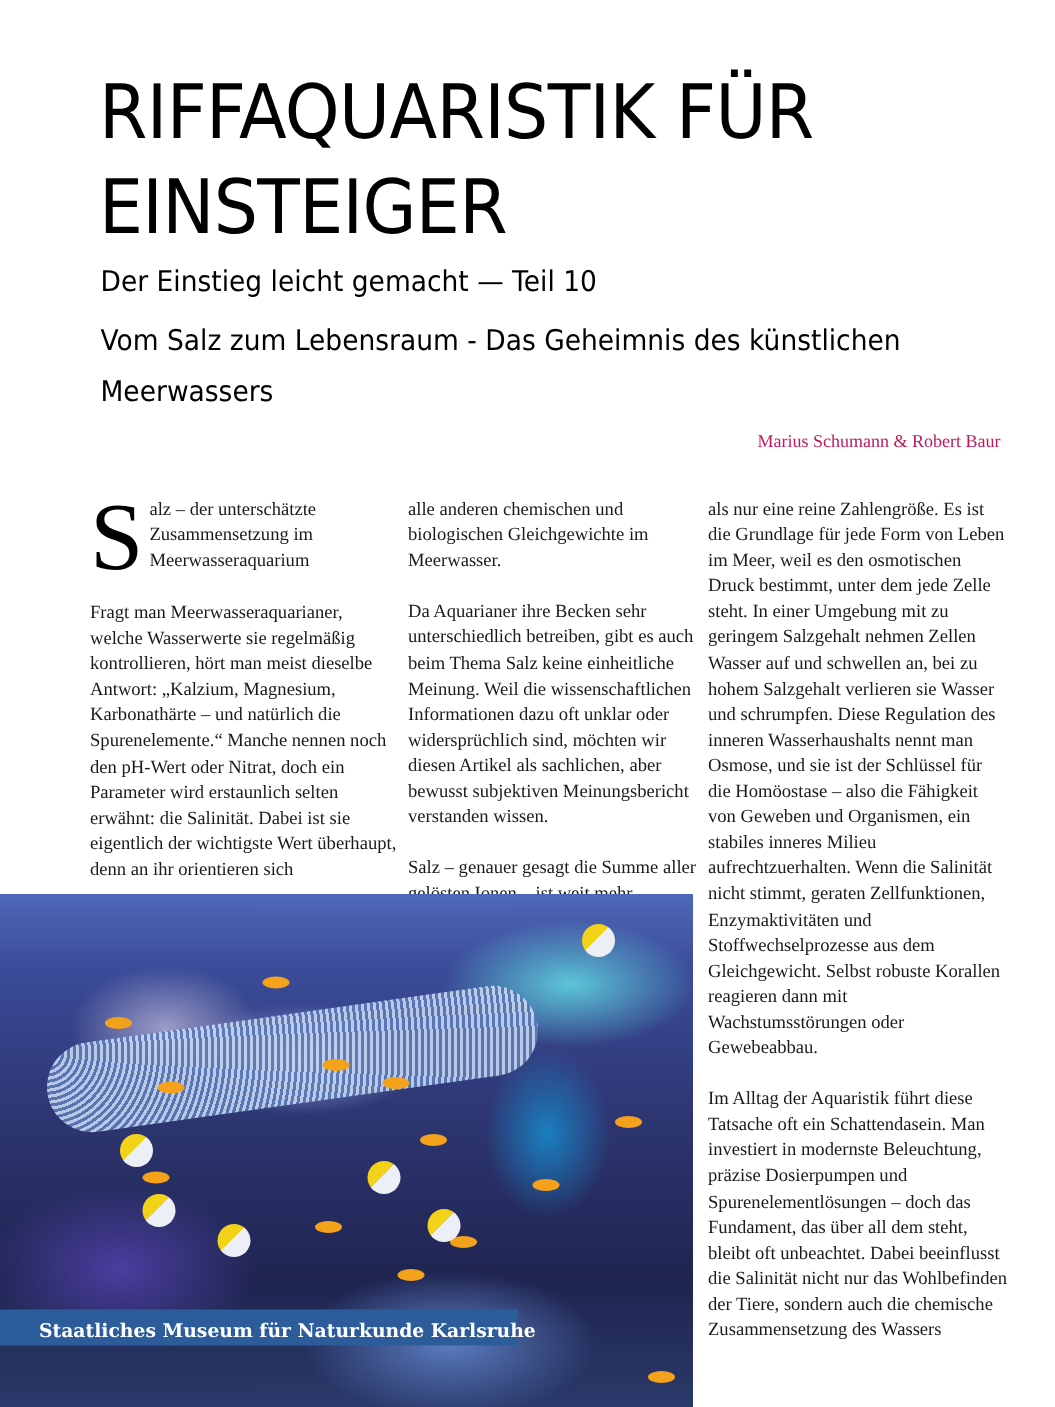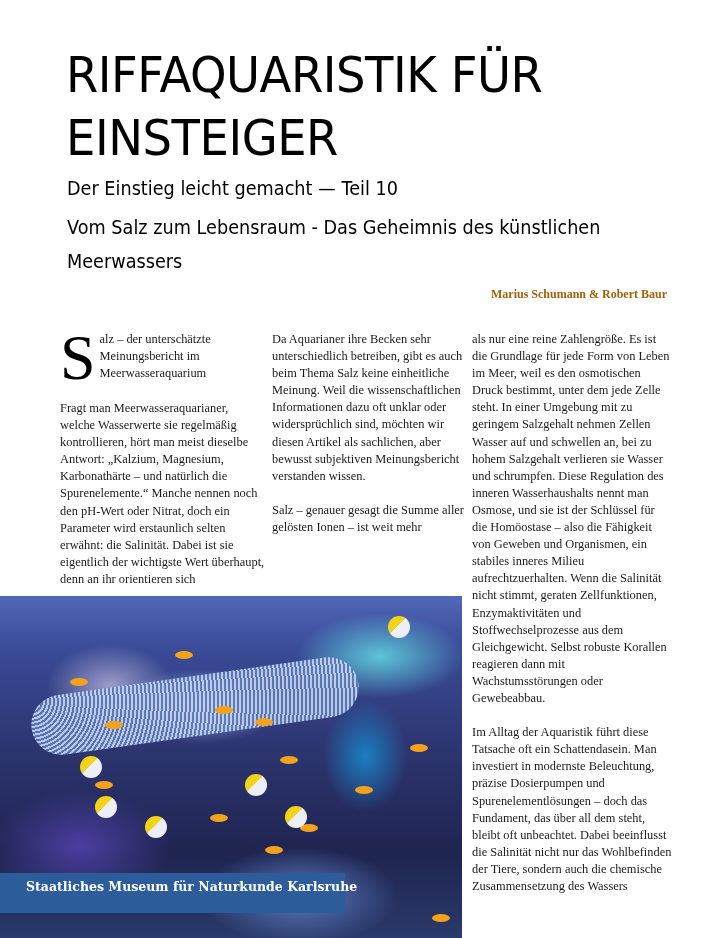--- a/index.html
+++ b/index.html
@@ -12,21 +12,21 @@
     }
     .subtitle {
       position: absolute; left: 67px; width: 620px; margin: 0;
       font-family: "DejaVu Sans", sans-serif; font-size: 19px; color: #000;
       transform: scaleX(0.93); transform-origin: left top; white-space: nowrap;
     }
     .sub1 { top: 177px; }
     .sub2 { top: 210px; line-height: 34px; white-space: normal; width: 640px; }
     .byline {
       position: absolute; right: 36px; top: 287px;
-      font-family: "Liberation Serif", serif; font-weight: bold; font-size: 12px; color: #a16207;
+      font-family: "Liberation Serif", serif; font-weight: normal; font-size: 12px; color: #be185d;
     }
     .col {
       position: absolute; font-family: "Liberation Serif", serif;
       font-size: 12.4px; line-height: 17.1px; color: #1a1a1a;
     }
     .col p { margin: 0 0 17.1px 0; }
     .col1 { left: 60px; top: 331px; width: 205px; }
     .col2 { left: 272px; top: 331px; width: 195px; }
     .col3 { left: 472px; top: 331px; width: 200px; }
     .lead { display: flex; margin-bottom: 17px; }
@@ -46,43 +46,44 @@
         radial-gradient(ellipse 140px 70px at 300px 300px, #5b7cc0 0%, rgba(91,124,192,0) 70%),
         linear-gradient(180deg, #4f68b8 0%, #3a4b98 15%, #2d3570 45%, #1f2450 75%, #2a3a6a 100%);
     }
     .fish { position: absolute; width: 18px; height: 8px; border-radius: 50%; background: #f4a21c; }
     .butterfly { position: absolute; width: 22px; height: 22px; border-radius: 50%;
       background: linear-gradient(135deg, #f3d21a 0 45%, #ecf0f6 45% 100%); }
     .eel { position: absolute; left: 30px; top: 80px; width: 330px; height: 60px;
       border-radius: 40px; transform: rotate(-8deg);
       background: repeating-radial-gradient(circle at 3px 3px, #c8d8f0 0 2px, #5d7ab8 2px 4px); opacity: 0.9; }
     .caption {
-      position: absolute; left: 0; top: 873px; width: 345px; height: 40px;
+      position: absolute; left: 0; top: 873px; width: 345px; height: 24px;
       background: #2c5d9a; color: #ffffff;
       font-family: "DejaVu Serif", serif; font-weight: bold; font-size: 12.5px;
       line-height: 28px; padding-left: 26px; box-sizing: border-box; white-space: nowrap;
     }
   </style>
 </head>
 <body>
 
 <h1 class="title">RIFFAQUARISTIK FÜR EINSTEIGER</h1>
 <div class="subtitle sub1">Der Einstieg leicht gemacht — Teil 10</div>
 <div class="subtitle sub2">Vom Salz zum Lebensraum - Das Geheimnis des künstlichen Meerwassers</div>
 <div class="byline">Marius Schumann &amp; Robert Baur</div>
 
 <div class="col col1">
   <div class="lead">
     <span class="dropcap">S</span>
-    <span class="lead-text">alz – der unterschätzte Meinungsbericht im Meerwasseraquarium</span>
+    <span class="lead-text">alz – der unterschätzte Zusammensetzung im Meerwasseraquarium</span>
   </div>
   <p>Fragt man Meerwasseraquarianer, welche Wasserwerte sie regelmäßig kontrollieren, hört man meist dieselbe Antwort: „Kalzium, Magnesium, Karbonathärte – und natürlich die Spurenelemente.“ Manche nennen noch den pH-Wert oder Nitrat, doch ein Parameter wird erstaunlich selten erwähnt: die Salinität. Dabei ist sie eigentlich der wichtigste Wert überhaupt, denn an ihr orientieren sich</p>
 </div>
 
 <div class="col col2">
+  <p>alle anderen chemischen und biologischen Gleichgewichte im Meerwasser.</p>
   <p>Da Aquarianer ihre Becken sehr unterschiedlich betreiben, gibt es auch beim Thema Salz keine einheitliche Meinung. Weil die wissenschaftlichen Informationen dazu oft unklar oder widersprüchlich sind, möchten wir diesen Artikel als sachlichen, aber bewusst subjektiven Meinungsbericht verstanden wissen.</p>
   <p>Salz – genauer gesagt die Summe aller gelösten Ionen – ist weit mehr</p>
 </div>
 
 <div class="col col3">
   <p>als nur eine reine Zahlengröße. Es ist die Grundlage für jede Form von Leben im Meer, weil es den osmotischen Druck bestimmt, unter dem jede Zelle steht. In einer Umgebung mit zu geringem Salzgehalt nehmen Zellen Wasser auf und schwellen an, bei zu hohem Salzgehalt verlieren sie Wasser und schrumpfen. Diese Regulation des inneren Wasserhaushalts nennt man Osmose, und sie ist der Schlüssel für die Homöostase – also die Fähigkeit von Geweben und Organismen, ein stabiles inneres Milieu aufrechtzuerhalten. Wenn die Salinität nicht stimmt, geraten Zellfunktionen, Enzymaktivitäten und Stoffwechselprozesse aus dem Gleichgewicht. Selbst robuste Korallen reagieren dann mit Wachstumsstörungen oder Gewebeabbau.</p>
   <p>Im Alltag der Aquaristik führt diese Tatsache oft ein Schattendasein. Man investiert in modernste Beleuchtung, präzise Dosierpumpen und Spurenelementlösungen – doch das Fundament, das über all dem steht, bleibt oft unbeachtet. Dabei beeinflusst die Salinität nicht nur das Wohlbefinden der Tiere, sondern auch die chemische Zusammensetzung des Wassers</p>
 </div>
 
 <div class="photo">

